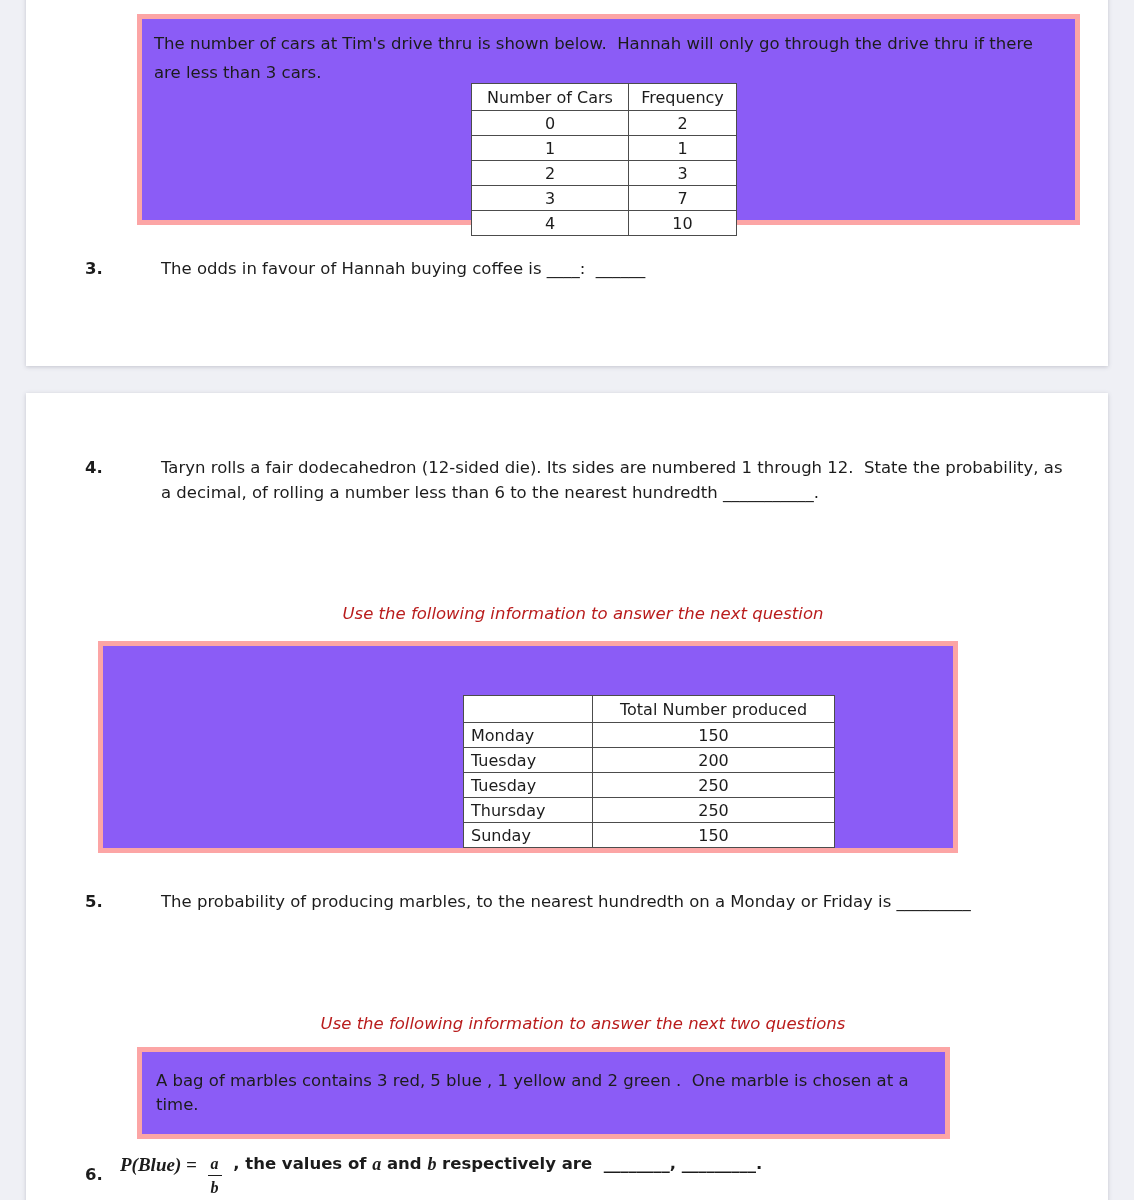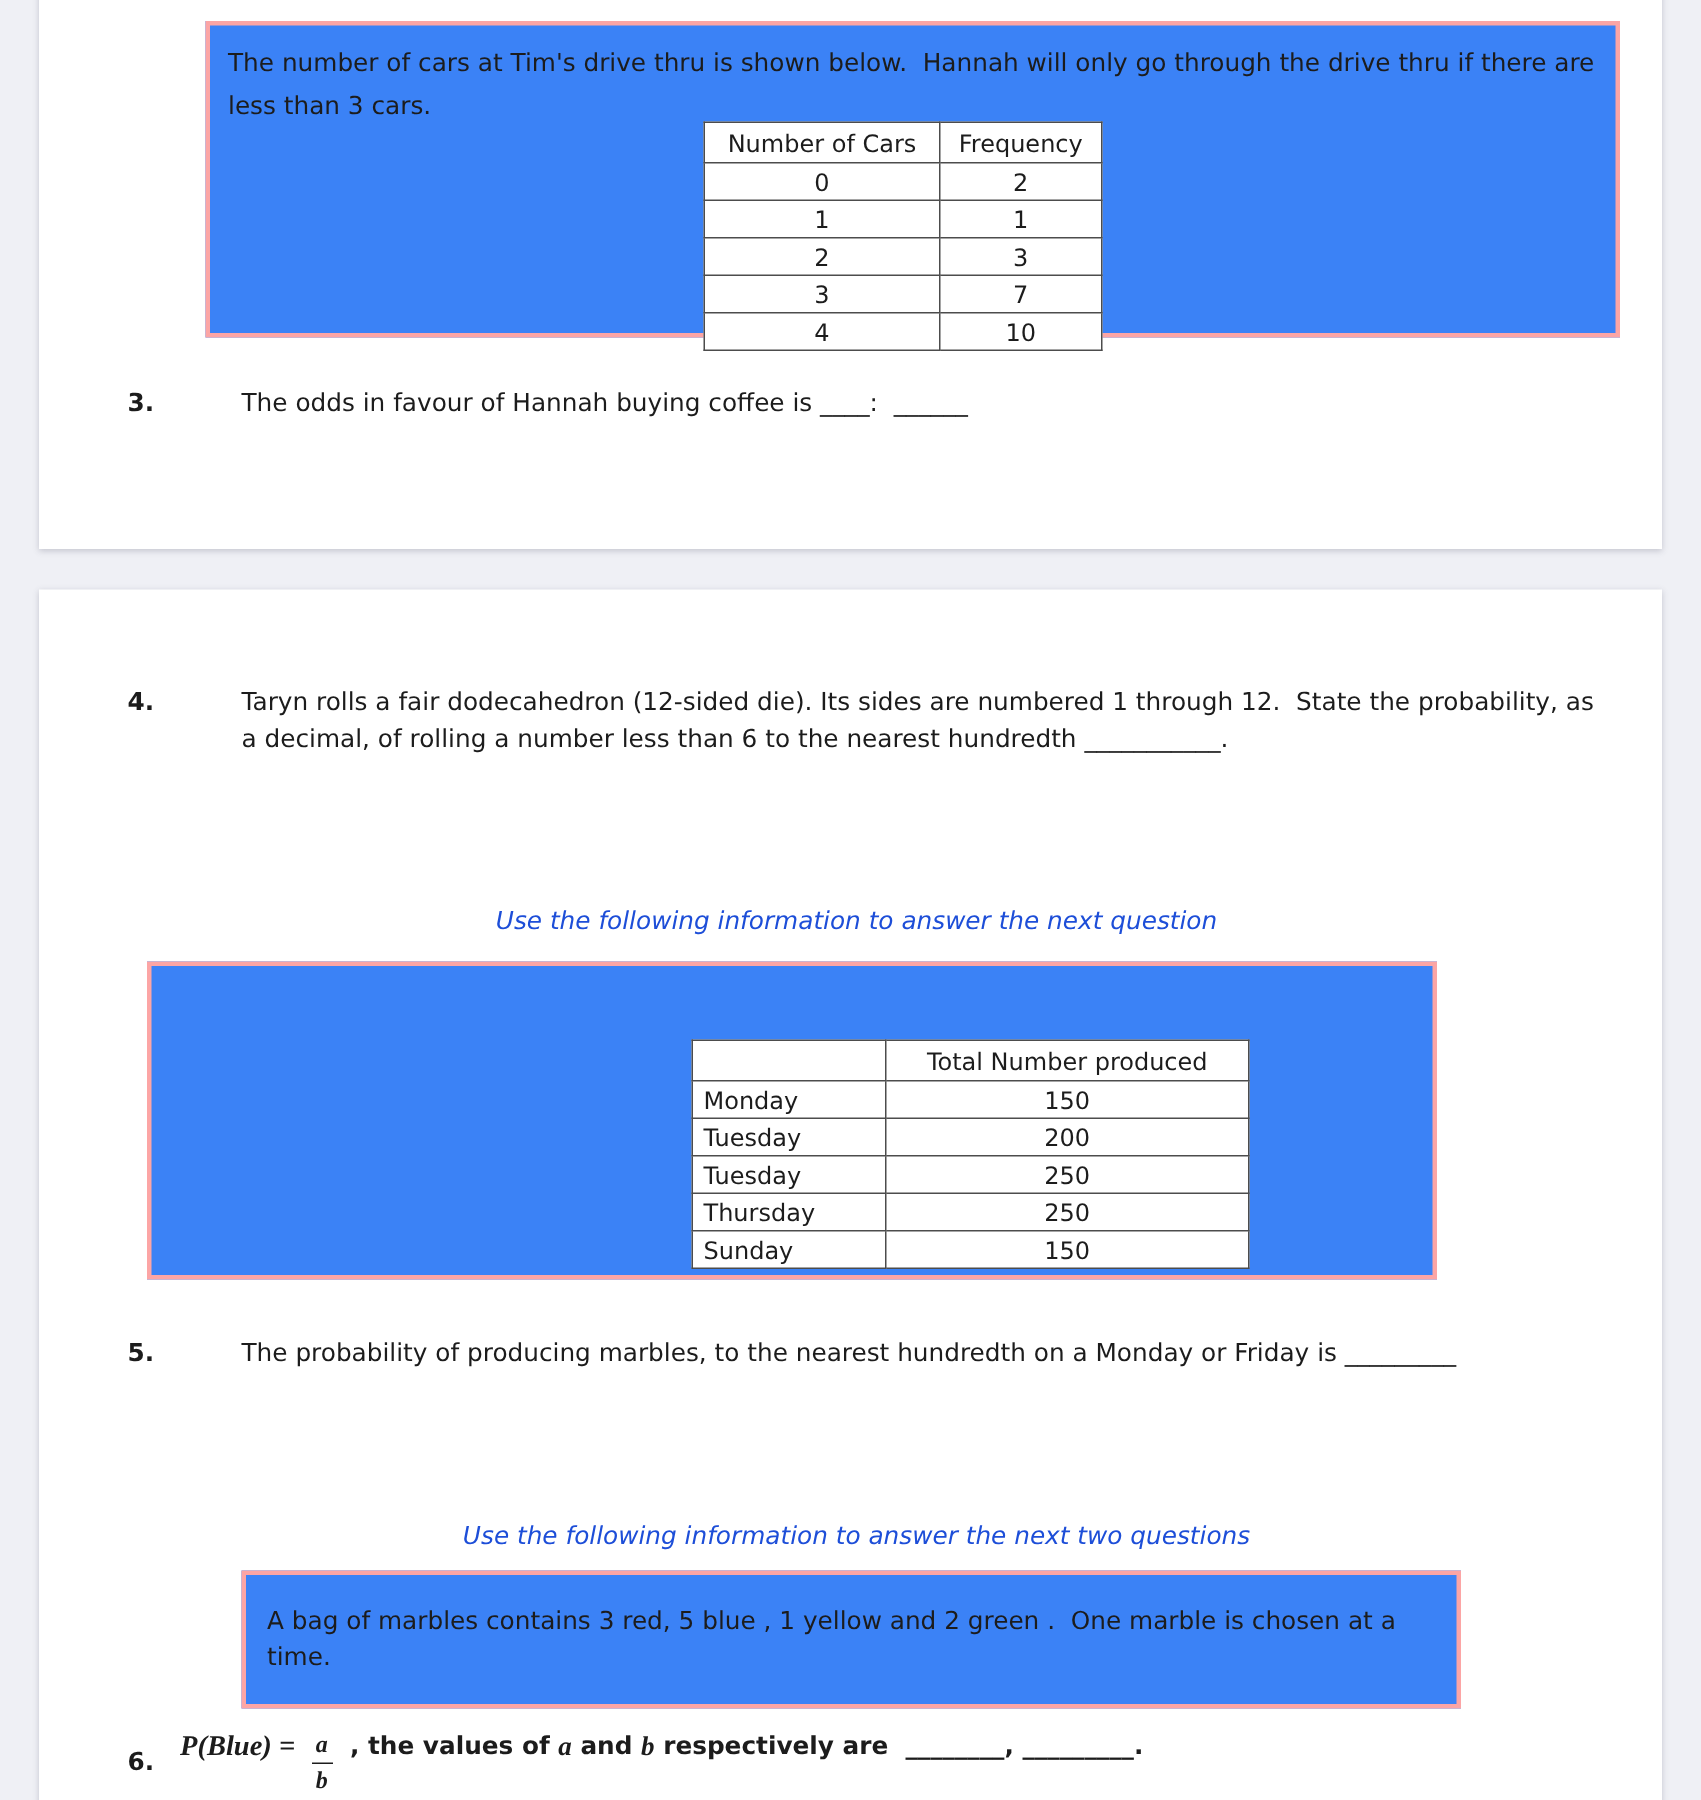--- a/index.html
+++ b/index.html
@@ -9,24 +9,24 @@
 
   .page {
     position:absolute; left:26px; width:1082px; background:#ffffff;
     box-shadow:0 1px 4px rgba(70,70,95,0.25);
   }
   .page1 { top:-8px; height:374px; }
   .page2 { top:393px; height:860px; }
 
   .remnant { position:absolute; background:#8d8d93; }
 
-  .info-box { position:absolute; border:3px solid #fca5a5; background:#3b82f6; }
+  .info-box { position:absolute; border:5px solid #fca5a5; background:#8b5cf6; }
   .box1 { left:111px; top:22px; width:943px; height:211px; }
   .box2 { left:72px;  top:248px; width:860px; height:212px; }
-  .box3 { left:111px; top:654px; width:813px; height:92px; display:flex; align-items:center;margin-left:24px; }
+  .box3 { left:111px; top:654px; width:813px; height:92px; display:flex; align-items:center; }
 
   .box-text { font-size:16.5px; line-height:29px; white-space:pre-wrap; }
   .box1 .box-text { padding:10px 14px 0 12px; }
   .box2 .box-text { padding:10px 0 0 14px; }
   .box3 .box-text { padding-left:14px; line-height:24px; }
 
   table { border-collapse:collapse; position:absolute; background:#fff; }
   th, td { border:1.5px solid #4c4c4c; font-size:16px; font-weight:normal; }
   th { font-weight:normal; text-align:center; }
 
@@ -43,22 +43,22 @@
   .table2 .col-b { width:242px; text-align:center; }
 
   .question { position:absolute; left:59px; display:flex; }
   .qnum { font-weight:bold; font-size:16.5px; width:35px; flex:0 0 35px; line-height:25px; }
   .qtext { font-size:16.5px; line-height:25px; white-space:pre-wrap;margin-left:41px; }
   .q3 { top:264px; }
   .q4 { top:62px;  width:990px; }
   .q5 { top:496px; }
 
   .instruction {
-    position:absolute; left:4px; width:1082px; text-align:center;
-    font-style:italic; font-size:16.5px; color:#1d4ed8;
+    position:absolute; left:16px; width:1082px; text-align:center;
+    font-style:italic; font-size:16.5px; color:#b91c1c;
   }
   .instr1 { top:211px; }
   .instr2 { top:621px; }
 
   .q6 { top:760px; align-items:center; }
   .q6 .qnum { line-height:44px; }
   .q6-line { display:flex; align-items:flex-start; font-size:16.5px; white-space:pre;font-weight:bold; }
   .math { font-family:"Liberation Serif", serif; font-style:italic; font-size:19px; }
   .frac { display:inline-flex; flex-direction:column; align-items:center; margin:0 6px; }
   .frac .num { font-family:"Liberation Serif", serif; font-style:italic; font-size:16px; line-height:19px; }

